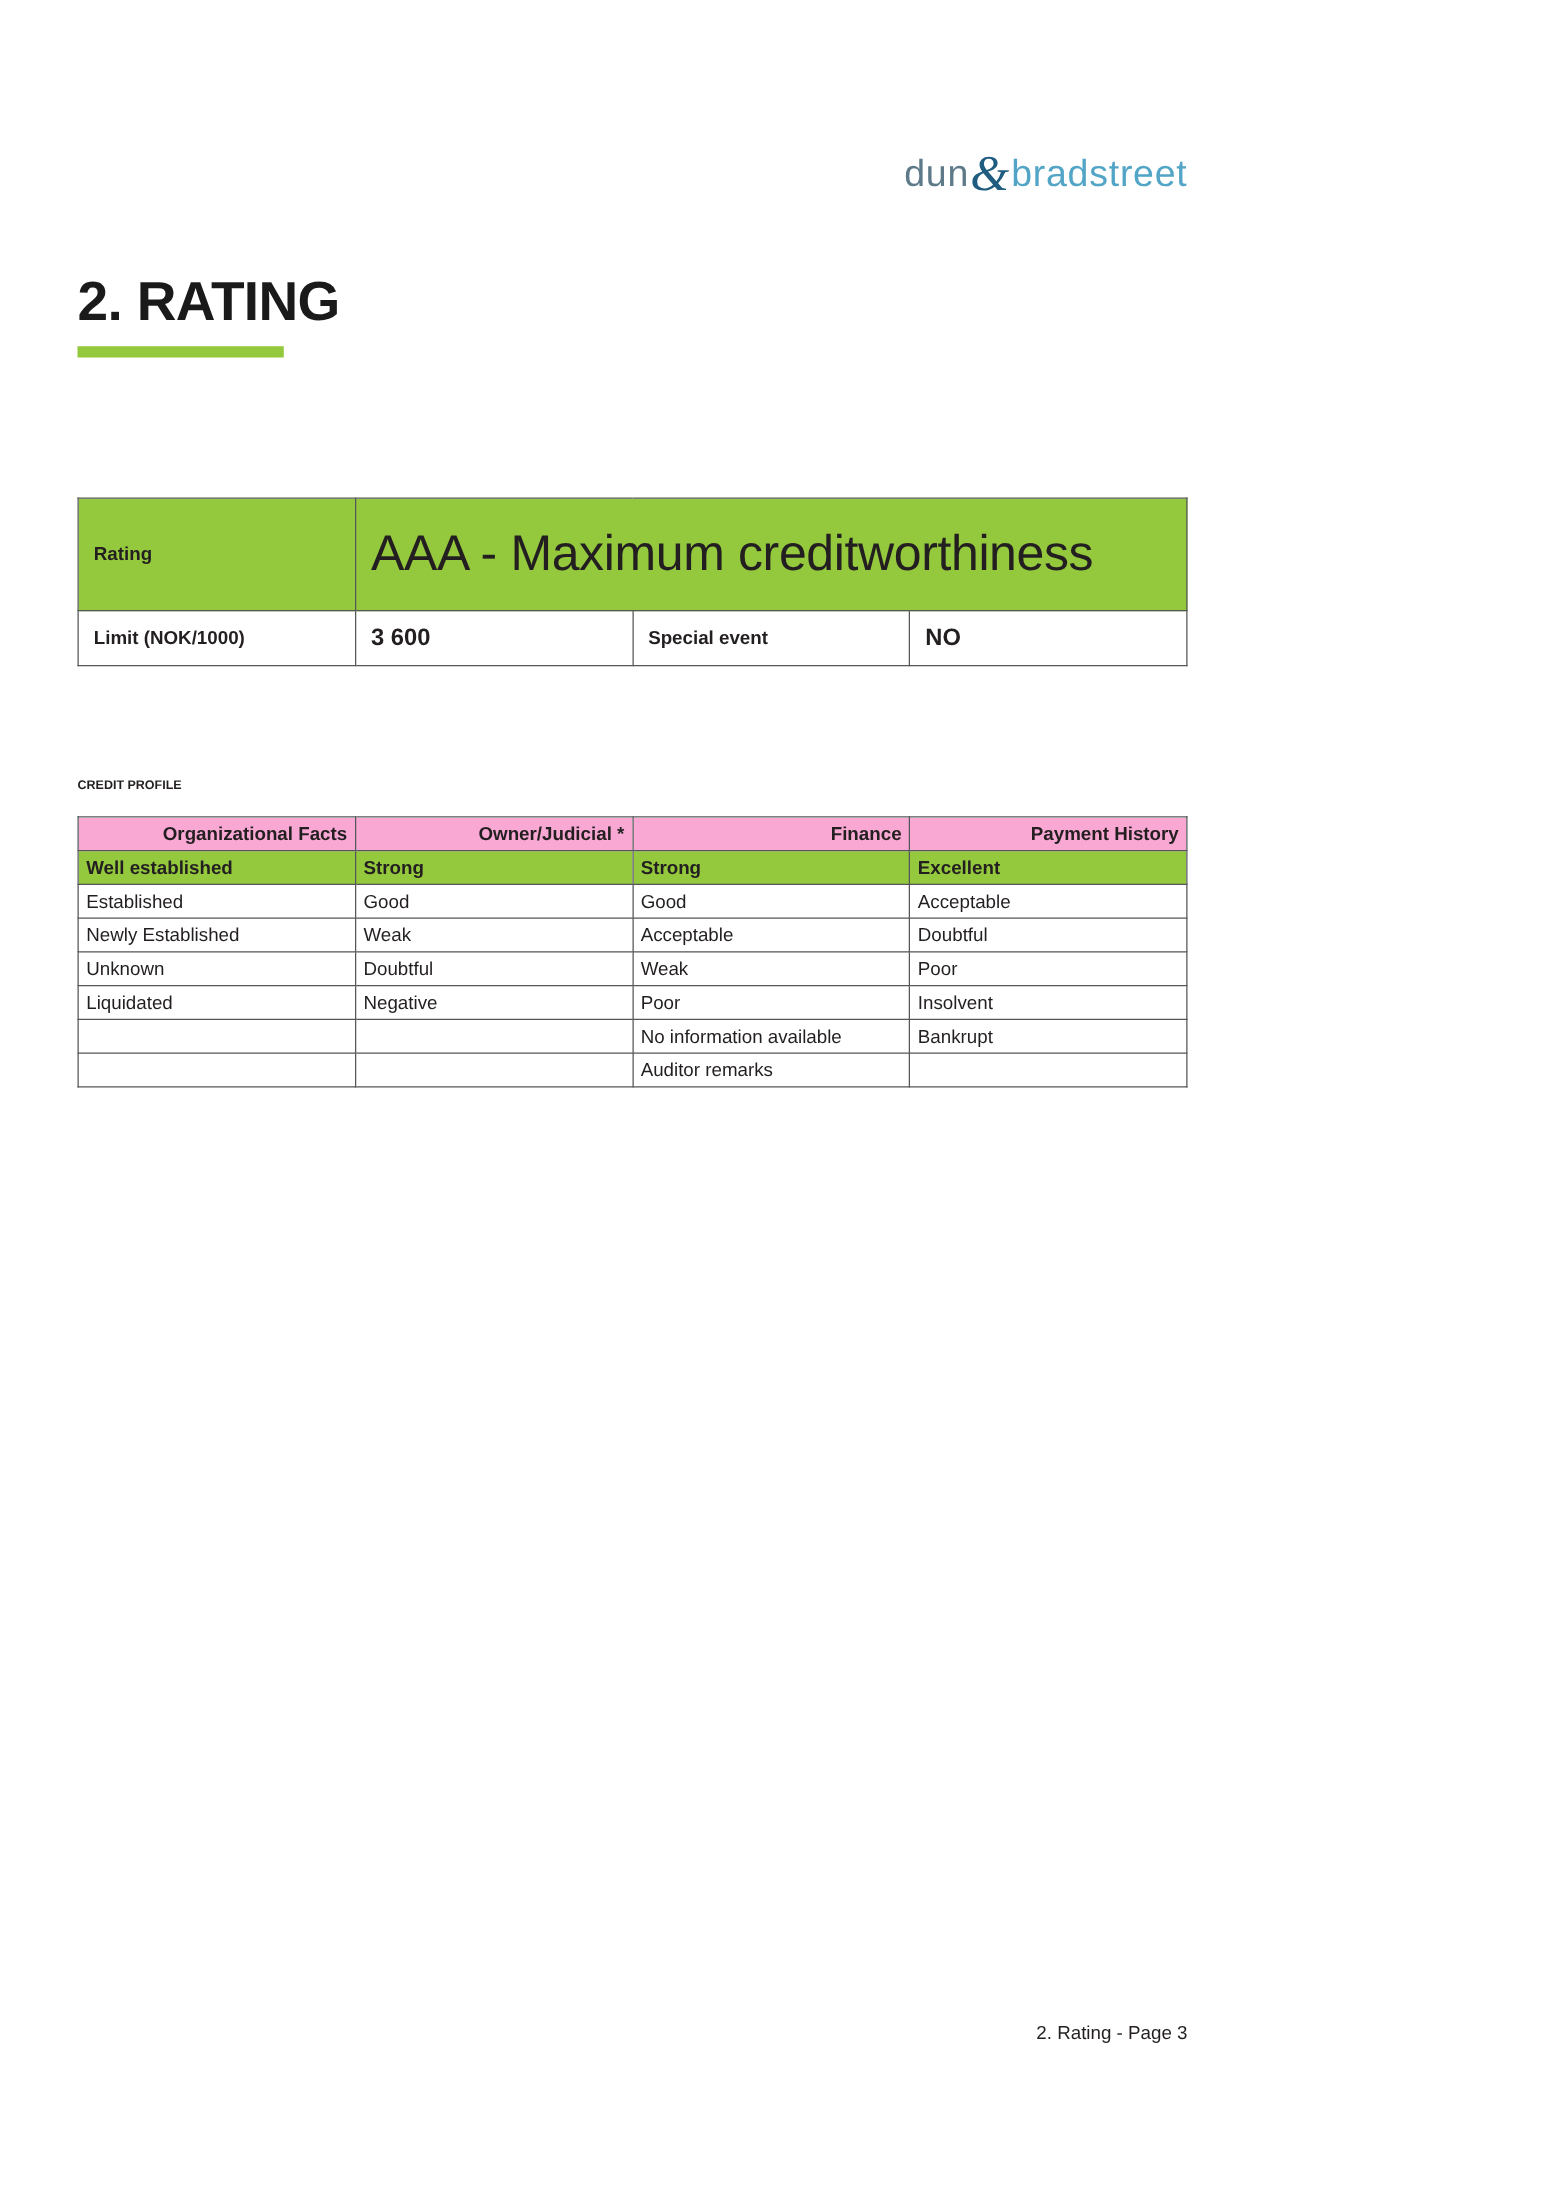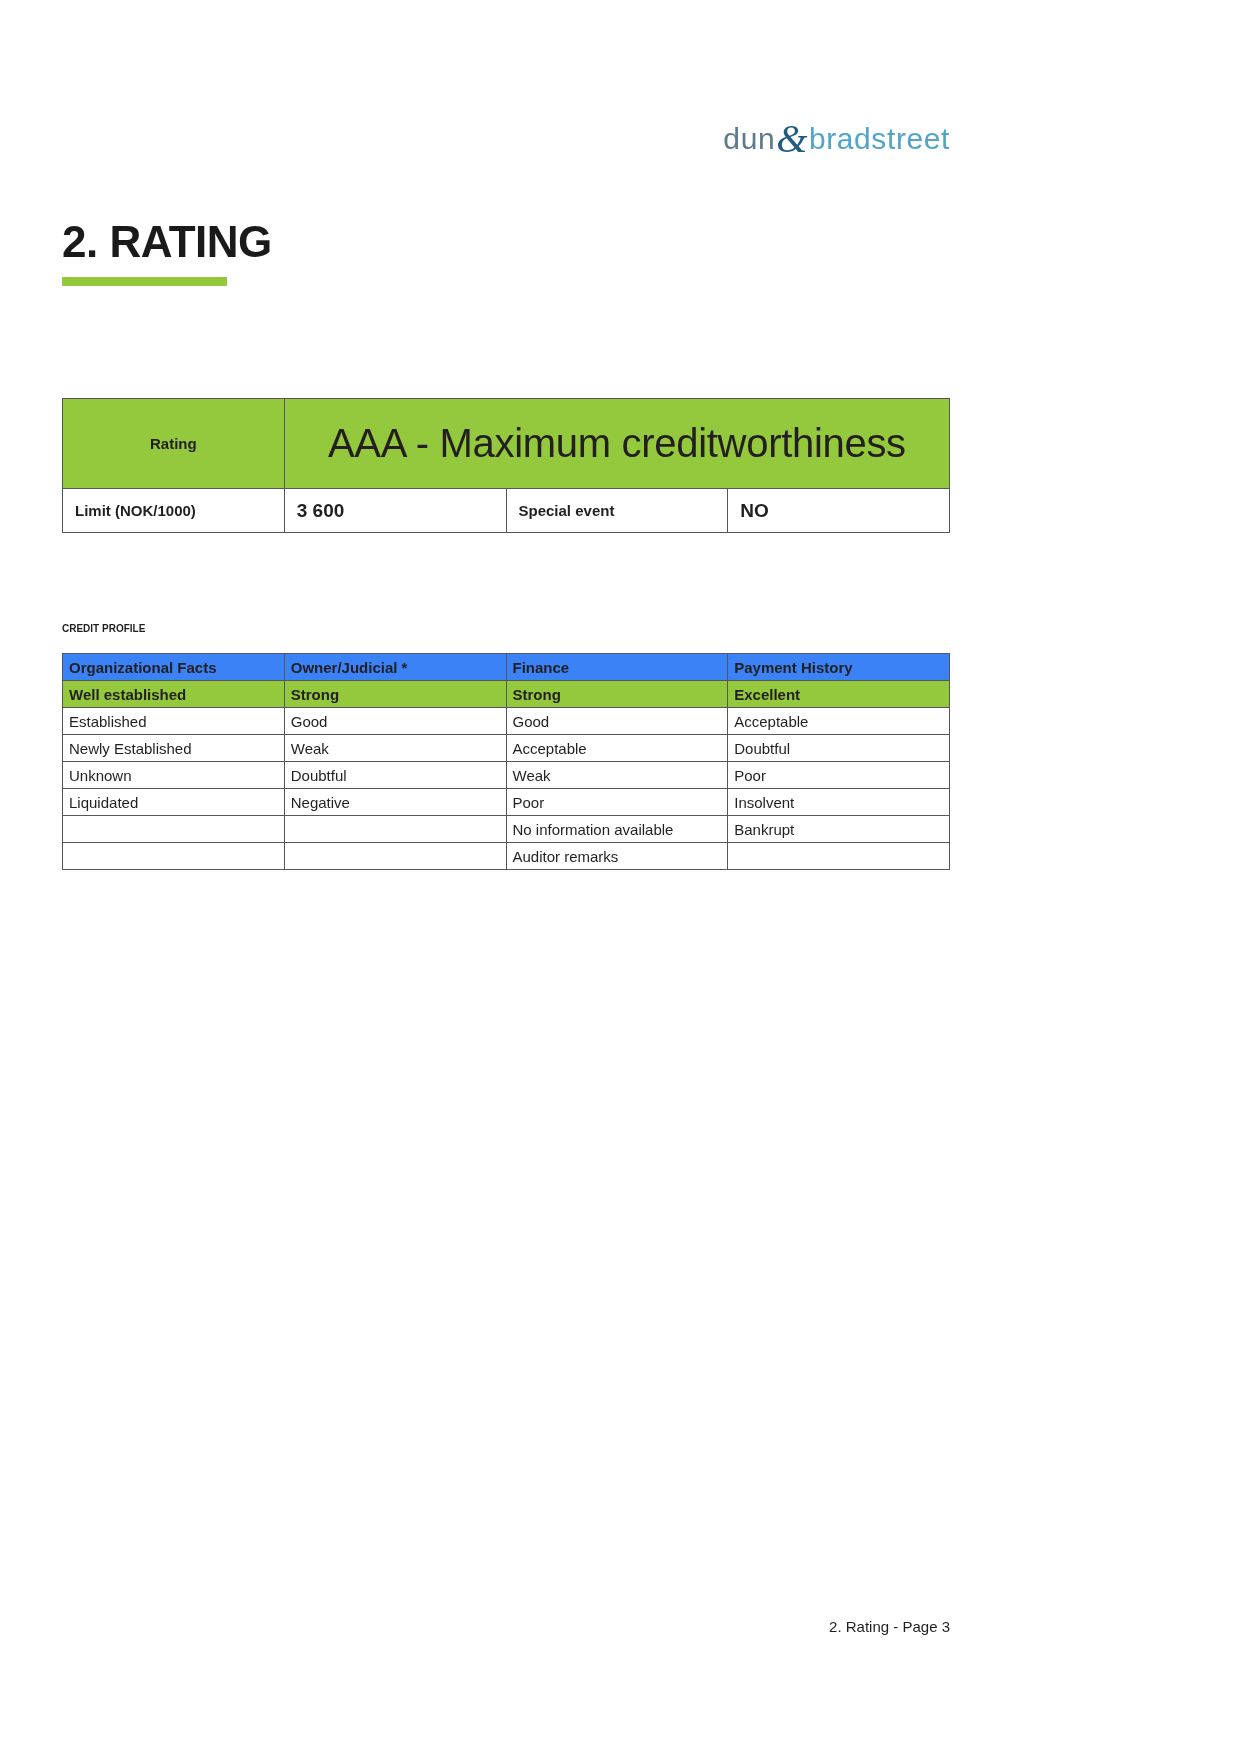--- a/index.html
+++ b/index.html
@@ -65,21 +65,21 @@
     top: 352px;
     left: 62px;
     width: 888px;
   }
   .rating-table td {
     border: 1.5px solid #55565A;
     vertical-align: middle;
     padding: 0 12px;
   }
   .rating-table .green-row td { background: #94C83D; }
-  .rating-table .green-row { height: 90px; text-align: center; }
+  .rating-table .green-row { height: 90px; }
   .rating-table .second-row { height: 44px; }
   .cell-label { font-size: 15px; font-weight: bold; }
   .cell-rating-value { font-size: 40px; font-weight: normal; letter-spacing: -0.3px; }
   .cell-value { font-size: 19px; font-weight: bold; }
 
   
   .credit-profile-title {
     position: absolute;
     top: 577px;
     left: 62px;
@@ -94,21 +94,21 @@
   }
   .profile-table td {
     border: 1px solid #55565A;
     height: 27px;
     padding: 0 6px;
     font-size: 15px;
     vertical-align: middle;
     white-space: nowrap;
     overflow: hidden;
   }
-  .profile-table .header-row td { background: #3b82f6; font-weight: bold; }
+  .profile-table .header-row td { background: #f9a8d4; font-weight: bold; text-align: right; }
   .profile-table .highlight-row td { background: #94C83D; font-weight: bold; }
 
   
   .footer {
     position: absolute;
     top: 1572px;
     right: 291px;
     font-size: 15px;
     color: #231F20;
   }

